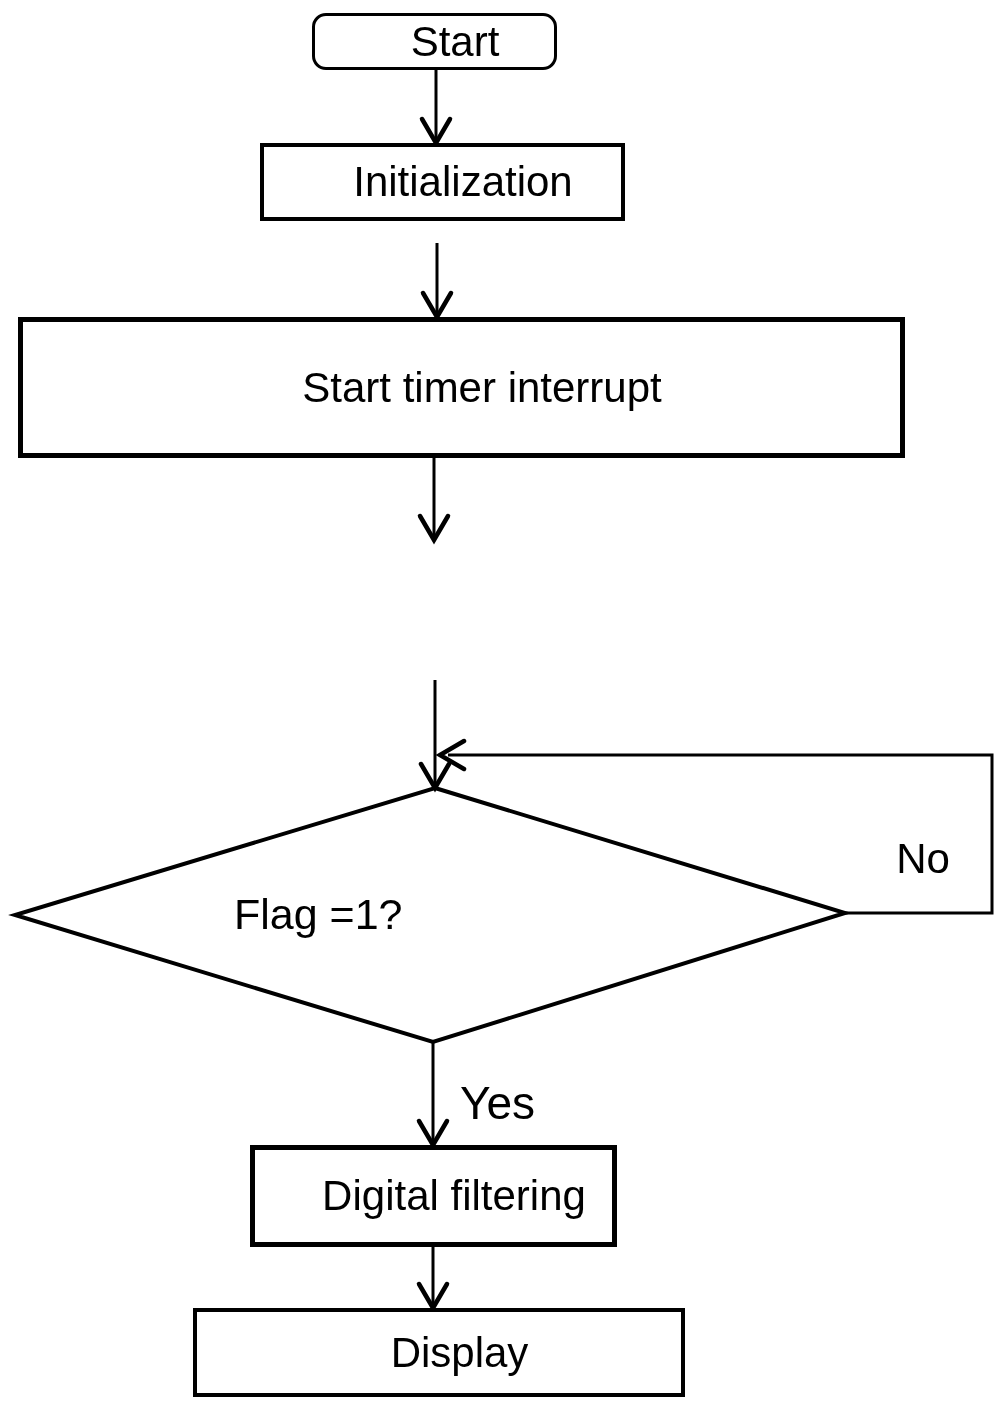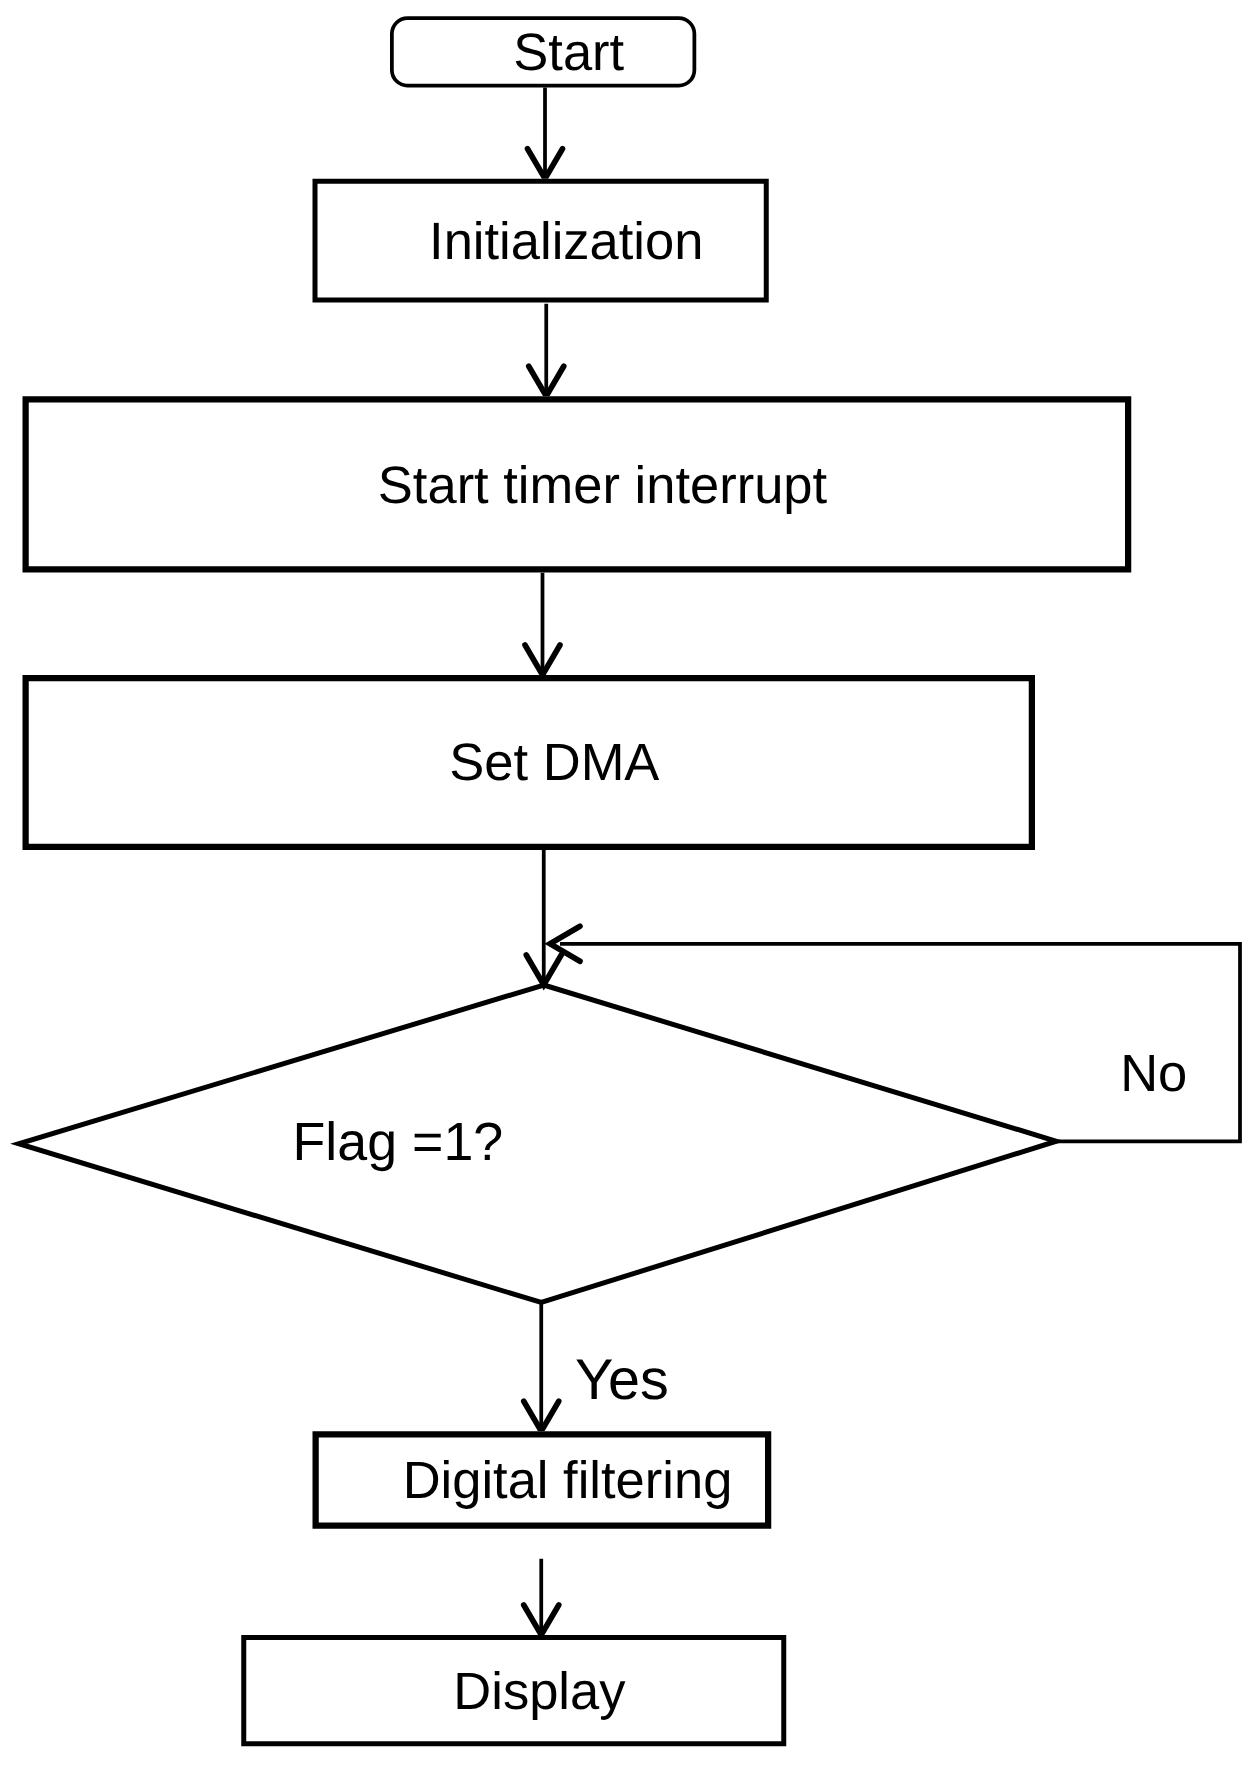--- a/index.html
+++ b/index.html
@@ -34,37 +34,37 @@
     font-size: 42px;
     line-height: 1;
     white-space: nowrap;
     padding-left: 41px;
   }
   .node-start {
     left: 312px; top: 13px; width: 245px; height: 57px;
     border-width: 3px; border-radius: 14px;
   }
   .node-init {
-    left: 250px; top: 143px; width: 365px; height: 99px;
+    left: 260px; top: 143px; width: 365px; height: 78px;
     border-width: 4px;
   }
   .node-timer {
     left: 18px; top: 317px; width: 887px; height: 141px;
     border-width: 5px;
   }
   .node-dma {
     left: 18px; top: 540px; width: 810px; height: 140px;
     border-width: 5px;
   }
   .node-filter {
-    left: 250px; top: 1145px; width: 367px; height: 78px;
+    left: 250px; top: 1145px; width: 367px; height: 102px;
     border-width: 5px;
   }
   .node-display {
-    left: 193px; top: 1308px; width: 436px; height: 89px;
+    left: 193px; top: 1308px; width: 492px; height: 89px;
     border-width: 4px;
   }
   .free-label {
     position: absolute;
     font-size: 43px;
     line-height: 1;
     white-space: nowrap;
   }
   .label-flag {
     left: 234px; top: 893px; width: 400px;
@@ -111,21 +111,20 @@
     <line x1="433" y1="1247" x2="433" y2="1306" stroke="#000000" stroke-width="3"></line>
     <polyline points="419,1284 433,1308 447,1284" fill="none" stroke="#000000" stroke-width="4.5" stroke-linecap="round"></polyline>
   </svg>
 
   <div class="node node-start">Start</div>
 
   <div class="node node-init">Initialization</div>
 
   <div class="node node-timer">Start timer interrupt</div>
 
-  <div class="node node-dma">Set DMA</div>
 
   <div class="free-label label-flag">Flag =1?</div>
 
   <div class="free-label label-no">No</div>
 
   <div class="free-label label-yes">Yes</div>
 
   <div class="node node-filter">Digital filtering</div>
 
   <div class="node node-display">Display</div>

